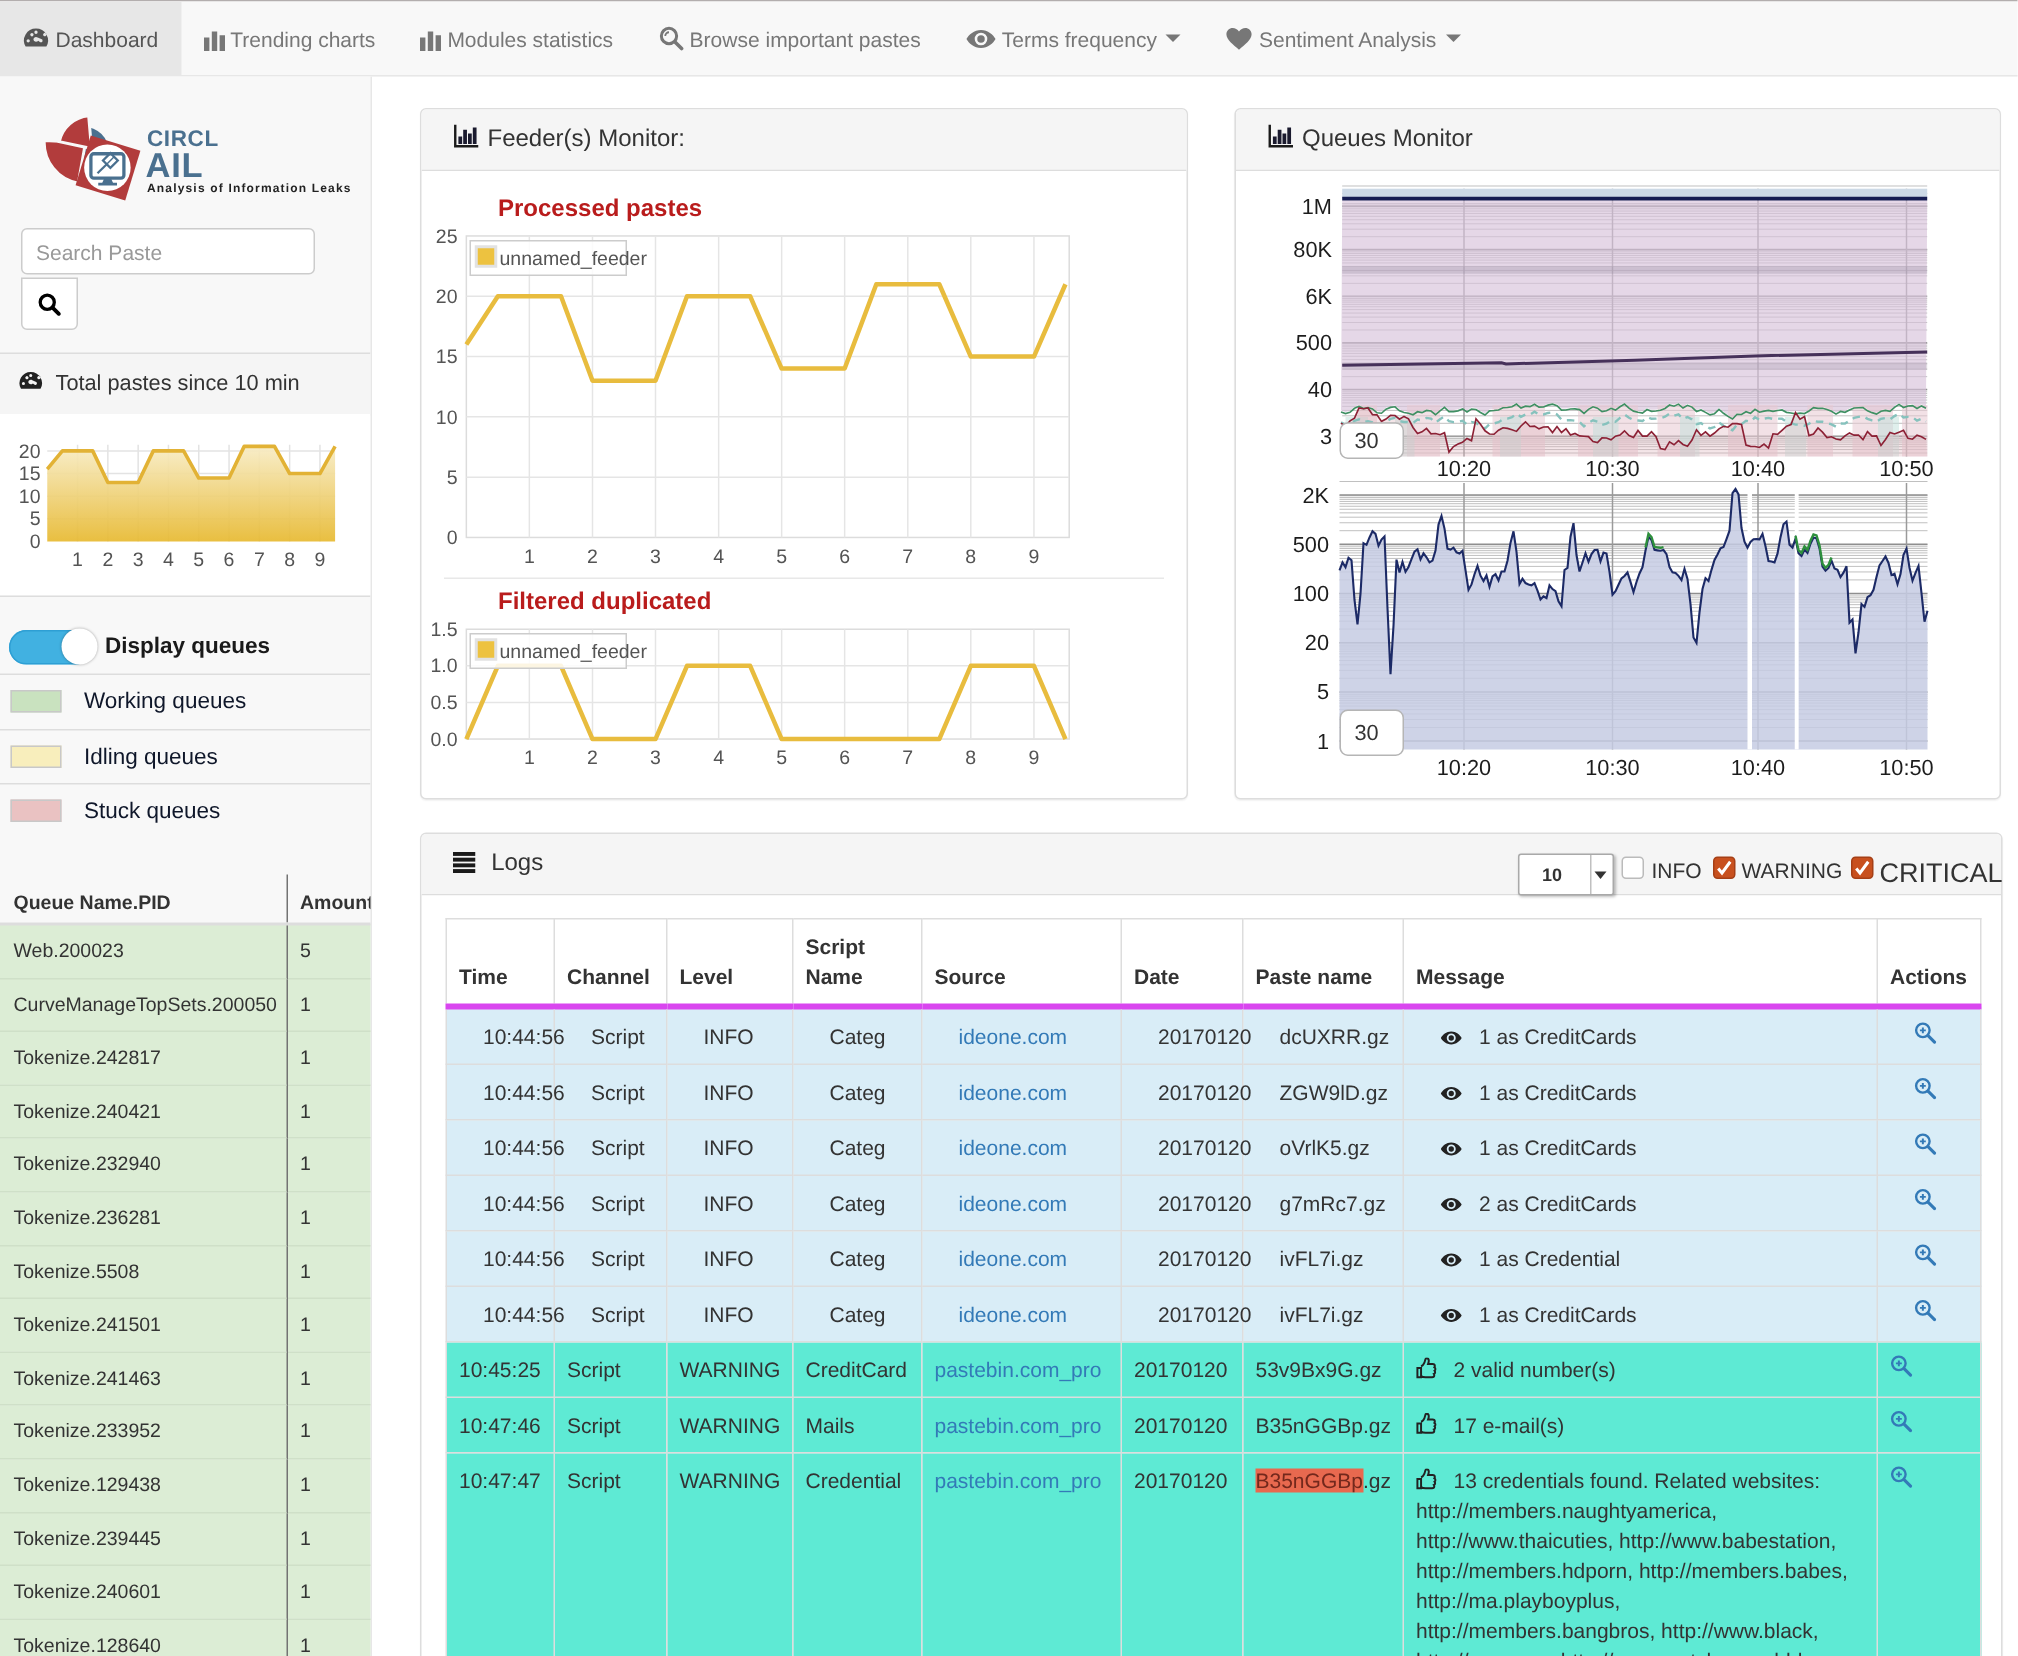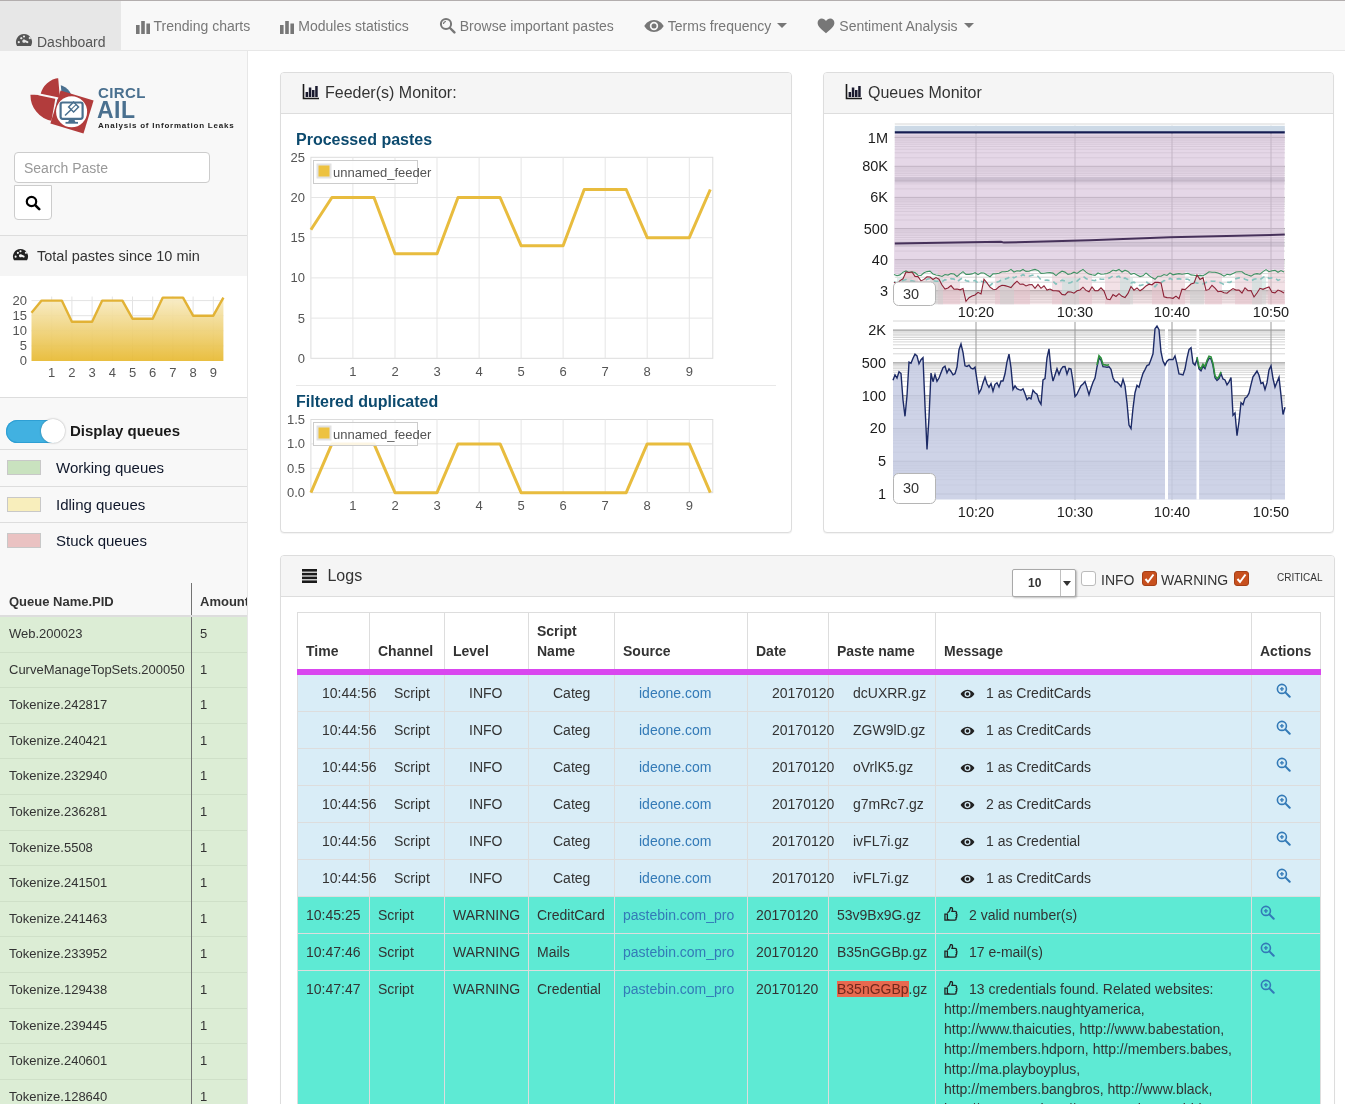--- a/index.html
+++ b/index.html
@@ -4,42 +4,42 @@
 <style>
 * { margin:0; padding:0; box-sizing:content-box; }
 html,body { width:1345px; height:1104px; overflow:hidden; background:#fff;
   font-family:"Liberation Sans", sans-serif; font-size:14px; color:#333; }
 .topline { position:absolute; left:0; top:0; width:1345px; height:1px; background:#b3aeae; }
 .navbar { position:absolute; left:0; top:1px; width:1345px; height:49px; background:#f8f8f8;
   border-bottom:1px solid #e7e7e7; }
 .nav { display:flex; height:49px; }
 .nav a { display:flex; align-items:center; padding:0 15px; font-size:14px; color:#777;
   text-decoration:none; white-space:nowrap; }
-.nav a.active { background:#e7e7e7; color:#555;align-items:flex-end; }
+.nav a.active { background:#e7e7e7; color:#555; }
 .nav a svg { margin-right:4px; }
 .caret { display:inline-block; width:0; height:0; margin-left:6px; vertical-align:middle;
   border-top:5px solid #777; border-left:5px solid transparent; border-right:5px solid transparent; }
 .sidebar { position:absolute; left:0; top:51px; width:247px; height:1053px; background:#f8f8f8;
   border-right:1px solid #e7e7e7; overflow:hidden; }
 .panel { position:absolute; background:#fff; border:1px solid #ddd; border-radius:4px;
   box-shadow:0 1px 1px rgba(0,0,0,.05); }
 .panel-heading { background:#f5f5f5; border-bottom:1px solid #ddd; border-radius:3px 3px 0 0;
   padding:10px 15px; font-size:16px; color:#333; height:20px; line-height:20px; }
 .panel-heading svg { vertical-align:-2px; margin-right:6px; margin-left:6px; }
 #feederPanel { left:280px; top:72px; width:510px; height:459px; }
 #queuesPanel { left:823px; top:72px; width:509px; height:459px; }
 #logsPanel { left:280px; top:555px; width:1053px; height:600px; }
-.charttitle { font-size:16px; font-weight:bold; color:#0c4a6e; }
+.charttitle { font-size:16px; font-weight:bold; color:#b91c1c;margin-left:36px; }
 
 .ltable { border-collapse:collapse; table-layout:fixed; width:1023px; font-size:14px; }
 .ltable th, .ltable td { border:1px solid #ddd; padding:8px; vertical-align:top; line-height:20px;
   text-align:left; white-space:nowrap; }
 .ltable td.msg { white-space:normal; }
 .ltable th { white-space:normal; }
-.ltable th { vertical-align:bottom; border-bottom:6px solid #d946ef; font-weight:bold; }
+.ltable th { vertical-align:bottom; border-bottom:4px solid #d946ef; font-weight:bold; }
 .rinfo td { background:#d9edf7;padding-left:24px; }
 .rwarn td { background:#5eead4; }
 .ltable a { color:#337ab7; text-decoration:none; }
 
 .stitle { background:#f5f5f5; border-top:1px solid #ddd; border-bottom:1px solid #ddd;
   padding:10px 12px; font-size:14.5px; color:#333; }
 .qtable { border-collapse:collapse; width:260px; font-size:13px; table-layout:fixed; }
 .qtable th, .qtable td { padding:8px 0 8px 9px; text-align:left; border-top:1px solid #ddd; line-height:18.6px; }
 .qtable th { border-top:none; border-bottom:2px solid #ddd; font-weight:bold; padding-top:10px; padding-bottom:3.5px; }
 .qtable th:first-child, .qtable td:first-child { border-right:1px solid #737373; }
@@ -424,21 +424,21 @@
 <div style="position:absolute;left:820px;top:16px;font-size:14px;color:#333">INFO</div>
 <div style="position:absolute;left:861px;top:15px;width:13px;height:13px;background:#c8501e;border:1px solid #a53f16;border-radius:3px">
   <svg width="13" height="13" viewBox="0 0 13 13">
         <path d="M2.5 7l2.5 3L10.5 2.5" fill="none" stroke="#fff" stroke-width="2"></path>
       </svg></div>
 <div style="position:absolute;left:880px;top:16px;font-size:14px;color:#333">WARNING</div>
 <div style="position:absolute;left:953px;top:15px;width:13px;height:13px;background:#c8501e;border:1px solid #a53f16;border-radius:3px">
   <svg width="13" height="13" viewBox="0 0 13 13">
         <path d="M2.5 7l2.5 3L10.5 2.5" fill="none" stroke="#fff" stroke-width="2"></path>
       </svg></div>
-<div style="position:absolute;left:996px;top:16px;font-size:10px;color:#333">CRITICAL</div>
+<div style="position:absolute;left:972px;top:16px;font-size:18px;color:#333">CRITICAL</div>
 <table class="ltable" style="position:absolute;left:16px;top:56px">
 <colgroup>
         <col style="width:72px">
         <col style="width:75px">
         <col style="width:84px">
         <col style="width:86px">
         <col style="width:133px">
         <col style="width:81px">
         <col style="width:107px">
         <col style="width:316px">

